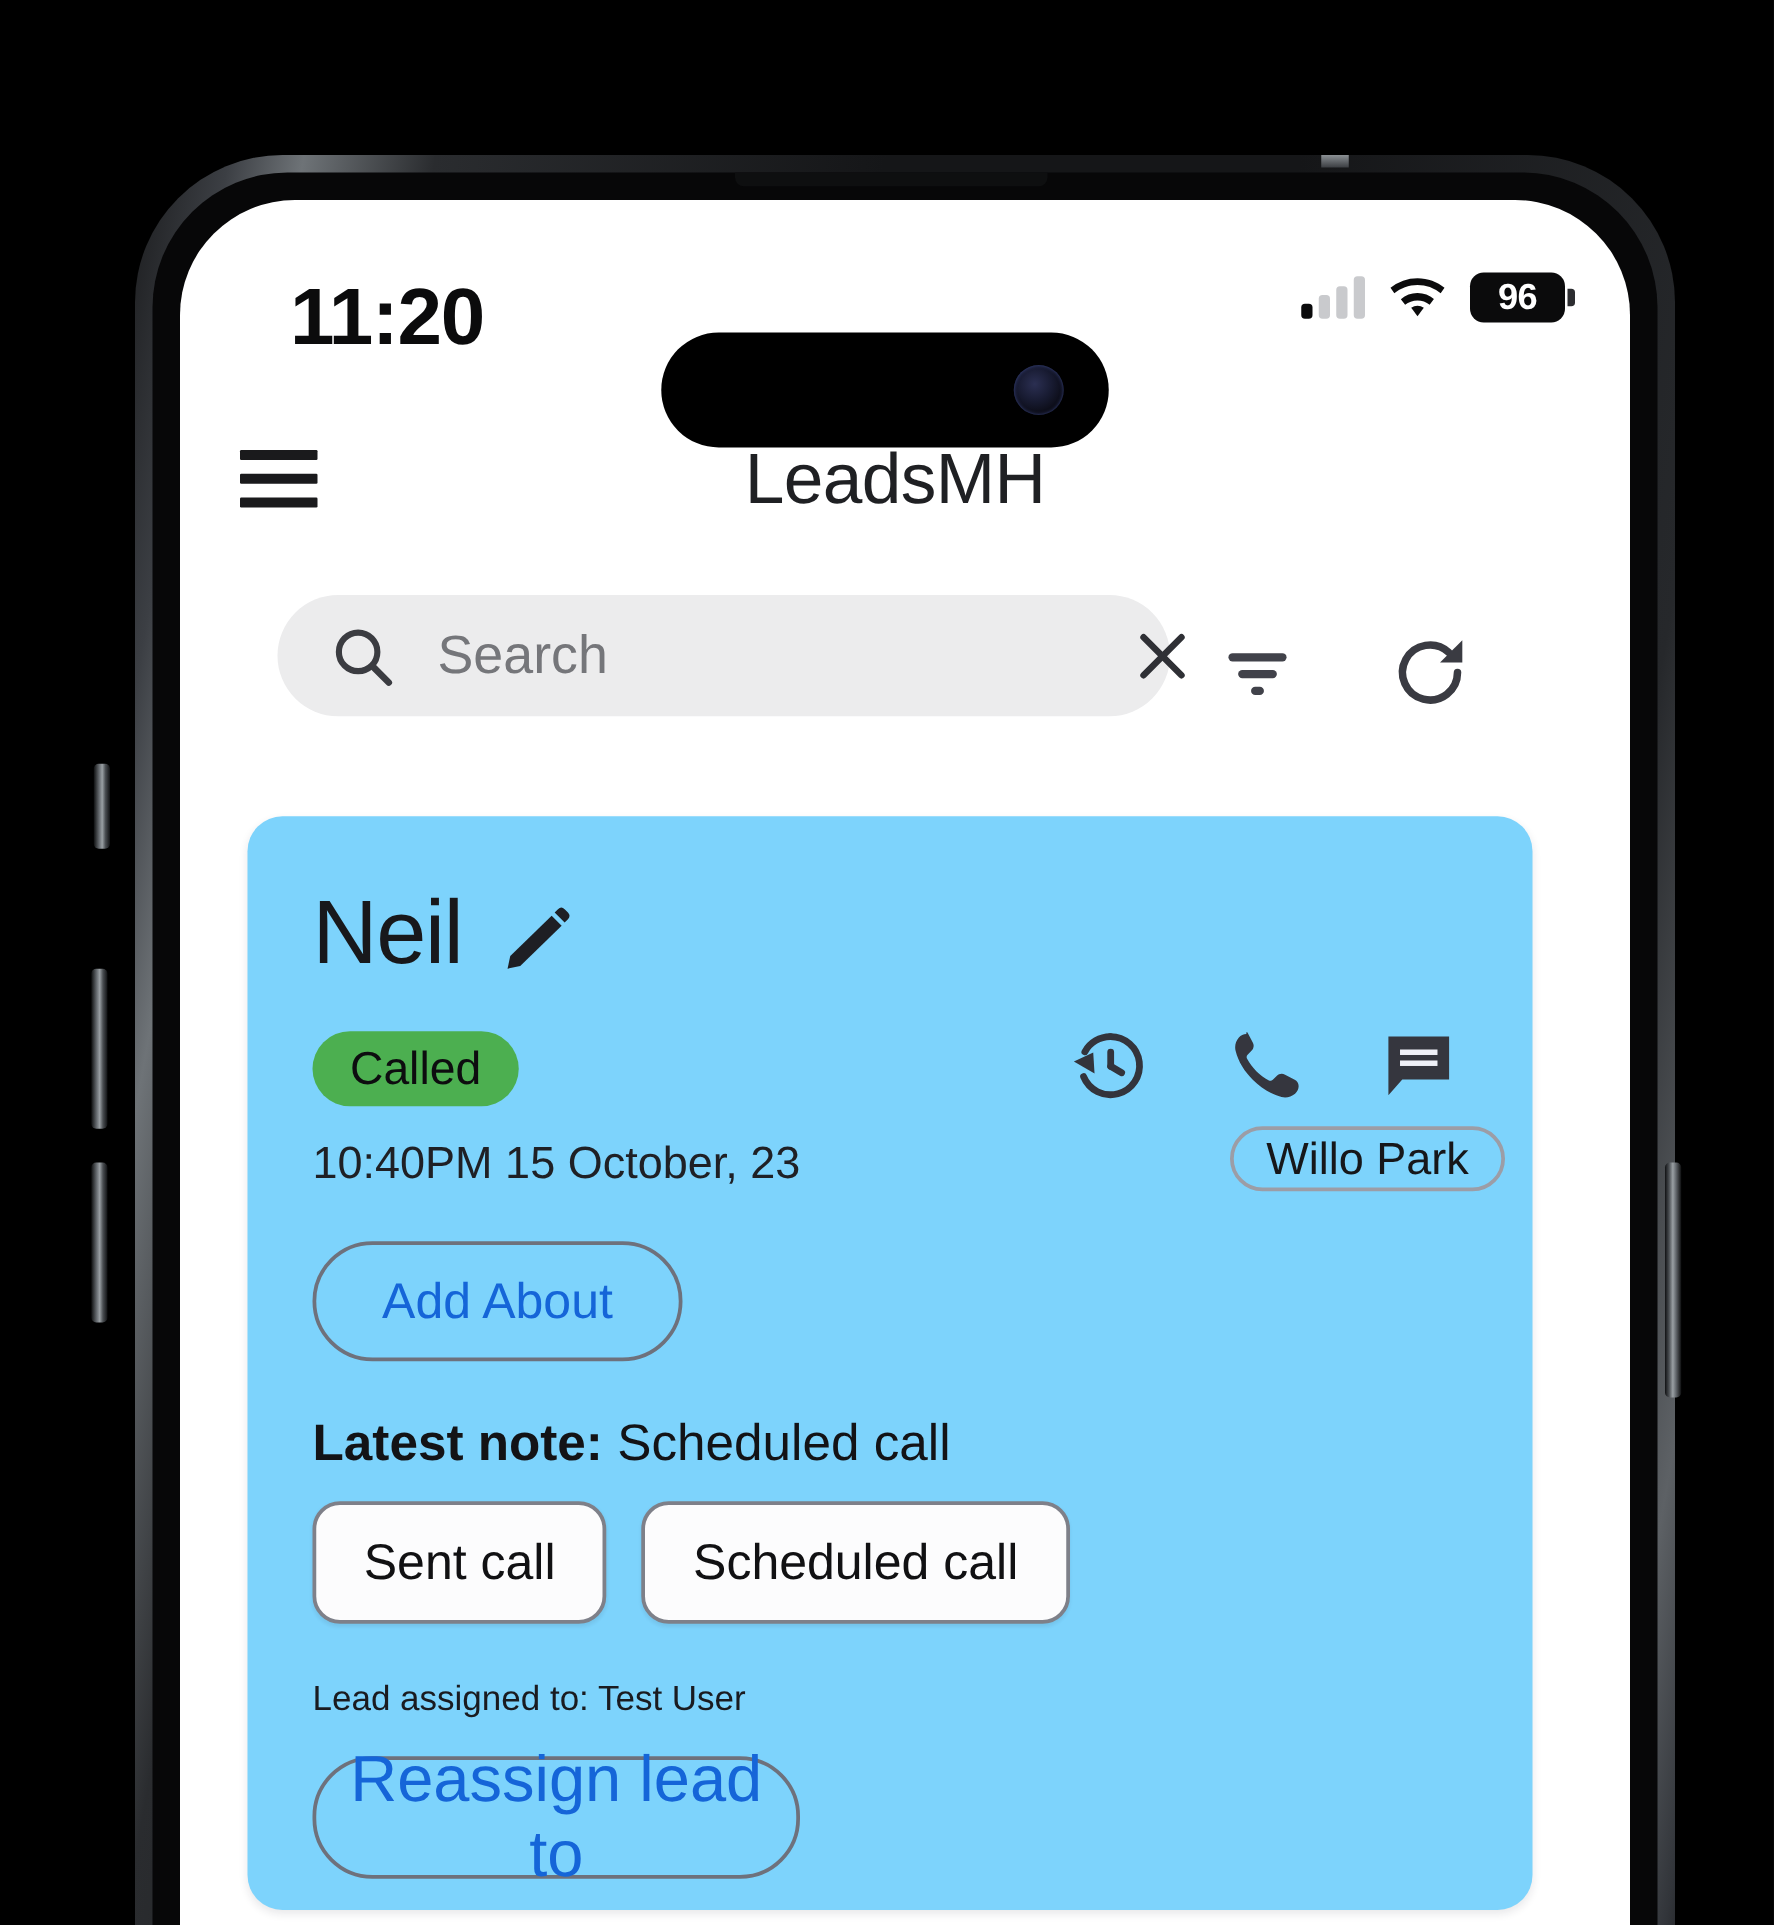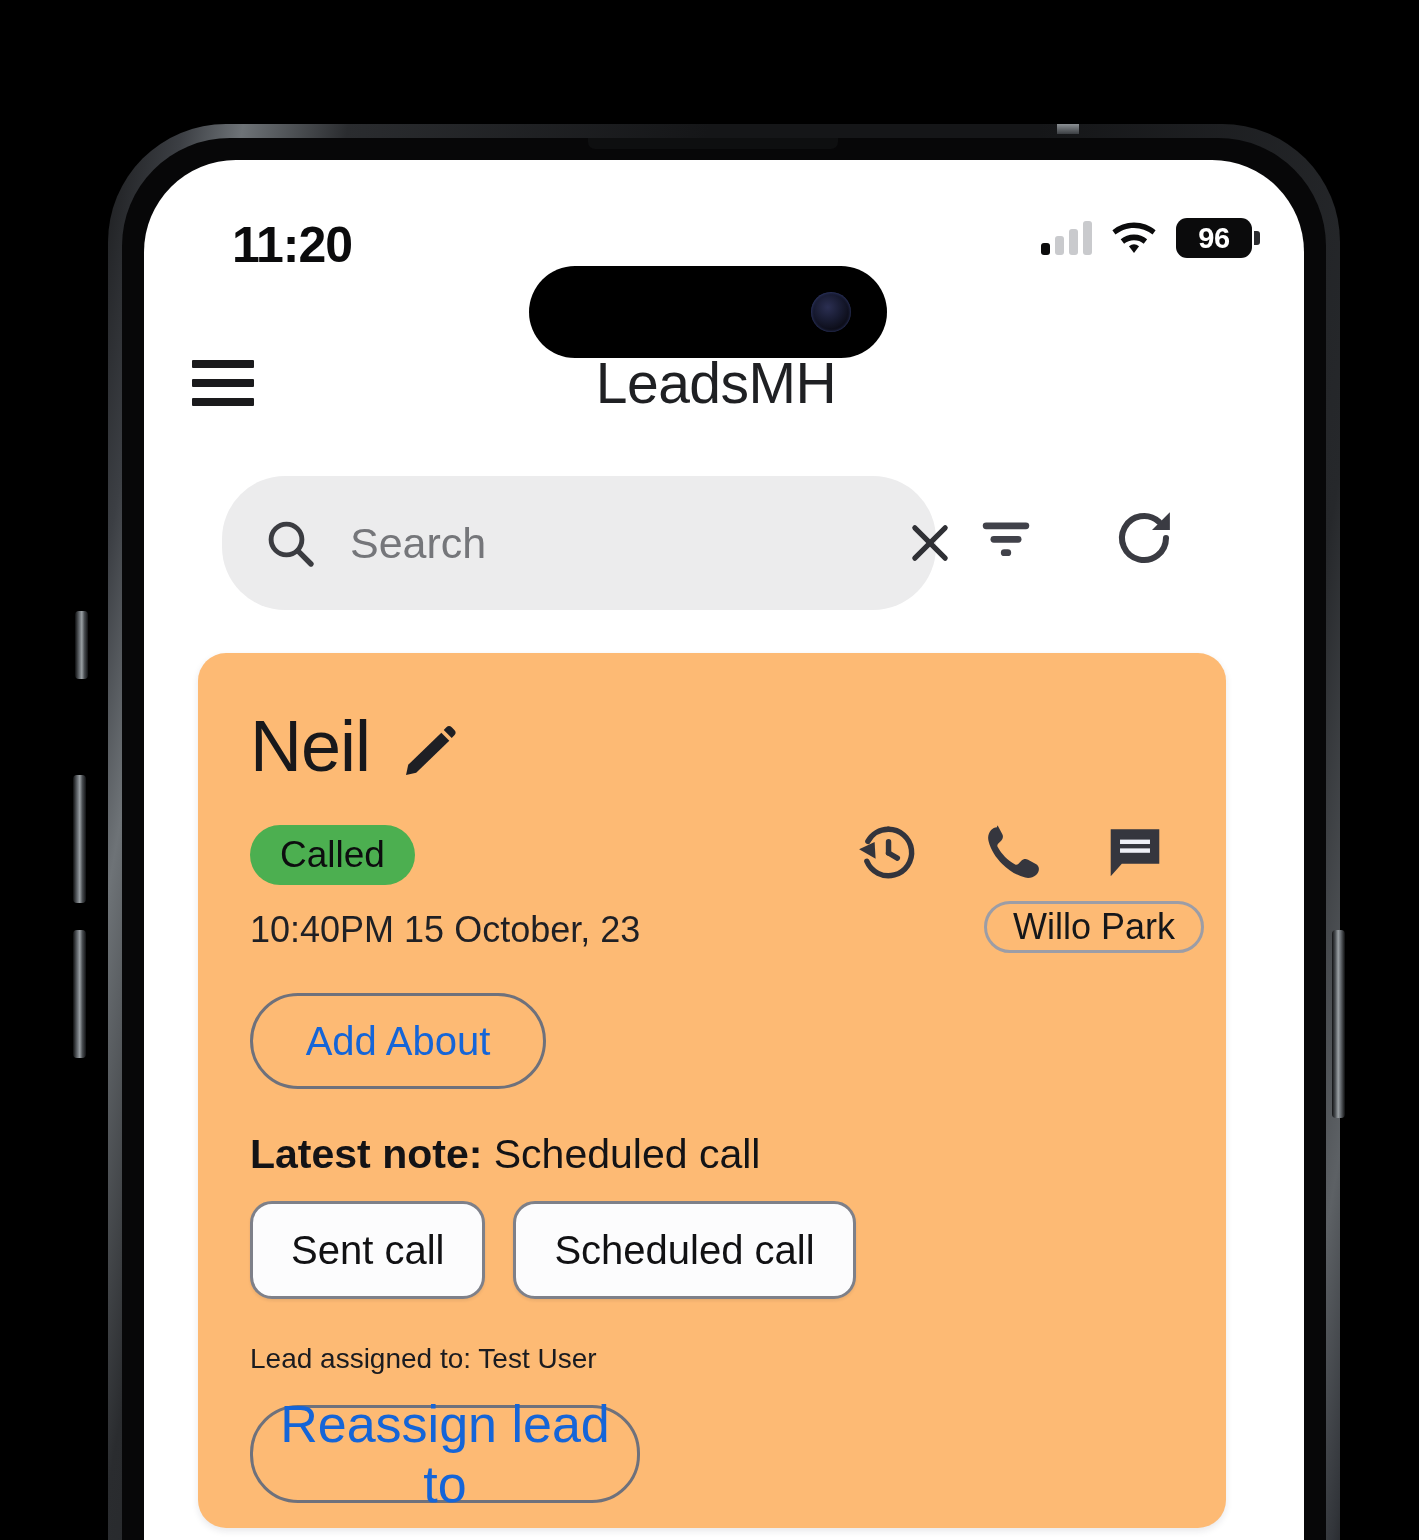--- a/index.html
+++ b/index.html
@@ -44,21 +44,21 @@
   }
   .antenna-top{ position:absolute; left:1057px; top:124px; width:22px; height:10px;
     background:linear-gradient(180deg,#8b9094,#3b3e42); }
 
   
   .statusbar{
     position:absolute; left:0; top:44px; width:1160px; height:86px;
   }
   .clock{
     position:absolute; left:88px; top:12px;
-    font-size:50px; font-weight:700; color:#0b0b0c;
+    font-size:64px; font-weight:700; color:#0b0b0c;
     letter-spacing:-1px;
   }
   .dynamic-island{
     position:absolute; left:385px; top:62px;
     width:358px; height:92px; border-radius:46px;
     background:#000;
   }
   .island-lens{
     position:absolute; right:36px; top:26px; width:40px; height:40px;
     border-radius:50%;
@@ -97,21 +97,21 @@
   .app-title{
     position:absolute; left:0; top:22px; width:1144px; text-align:center;
     font-size:57px; font-weight:400; color:#1f2023; letter-spacing:-.5px;
   }
 
   
   .searchrow{
     position:absolute; left:0; top:300px; width:1160px; height:150px;
   }
   .searchbox{
-    position:absolute; left:78px; top:16px; width:714px; height:134px;
+    position:absolute; left:78px; top:16px; width:714px; height:97px;
     background:#ececed; border-radius:63px;
     display:flex; align-items:center;
   }
   .search-icon{ margin-left:40px; flex:0 0 auto; }
   .search-input{
     flex:1 1 auto; border:0; outline:0; background:transparent;
     font-family:"Liberation Sans", sans-serif;
     font-size:43px; color:#1b1b1d; margin-left:32px;
   }
   .search-input::placeholder{ color:#75767a; }
@@ -122,21 +122,21 @@
   .icon-btn{
     position:absolute; top:38px; width:80px; height:80px;
     display:flex; align-items:center; justify-content:center; cursor:pointer;
   }
   .filter-btn{ left:822px; }
   .refresh-btn{ left:960px; }
 
   
   .lead-card{
     position:absolute; left:54px; top:493px; width:1028px; height:875px;
-    background:#fdba74; border-radius:28px;
+    background:#7dd3fc; border-radius:28px;
     box-shadow:0 3px 7px rgba(30,30,50,.10);
   }
   .lead-name-row{
     position:absolute; left:52px; top:52px;
     display:flex; align-items:center; gap:30px;
   }
   .lead-name{ font-size:72px; font-weight:400; color:#18181b; letter-spacing:-1px; }
   .pencil-btn{ cursor:pointer; width:58px; height:58px; margin-top:12px; }
 
   .status-row{

